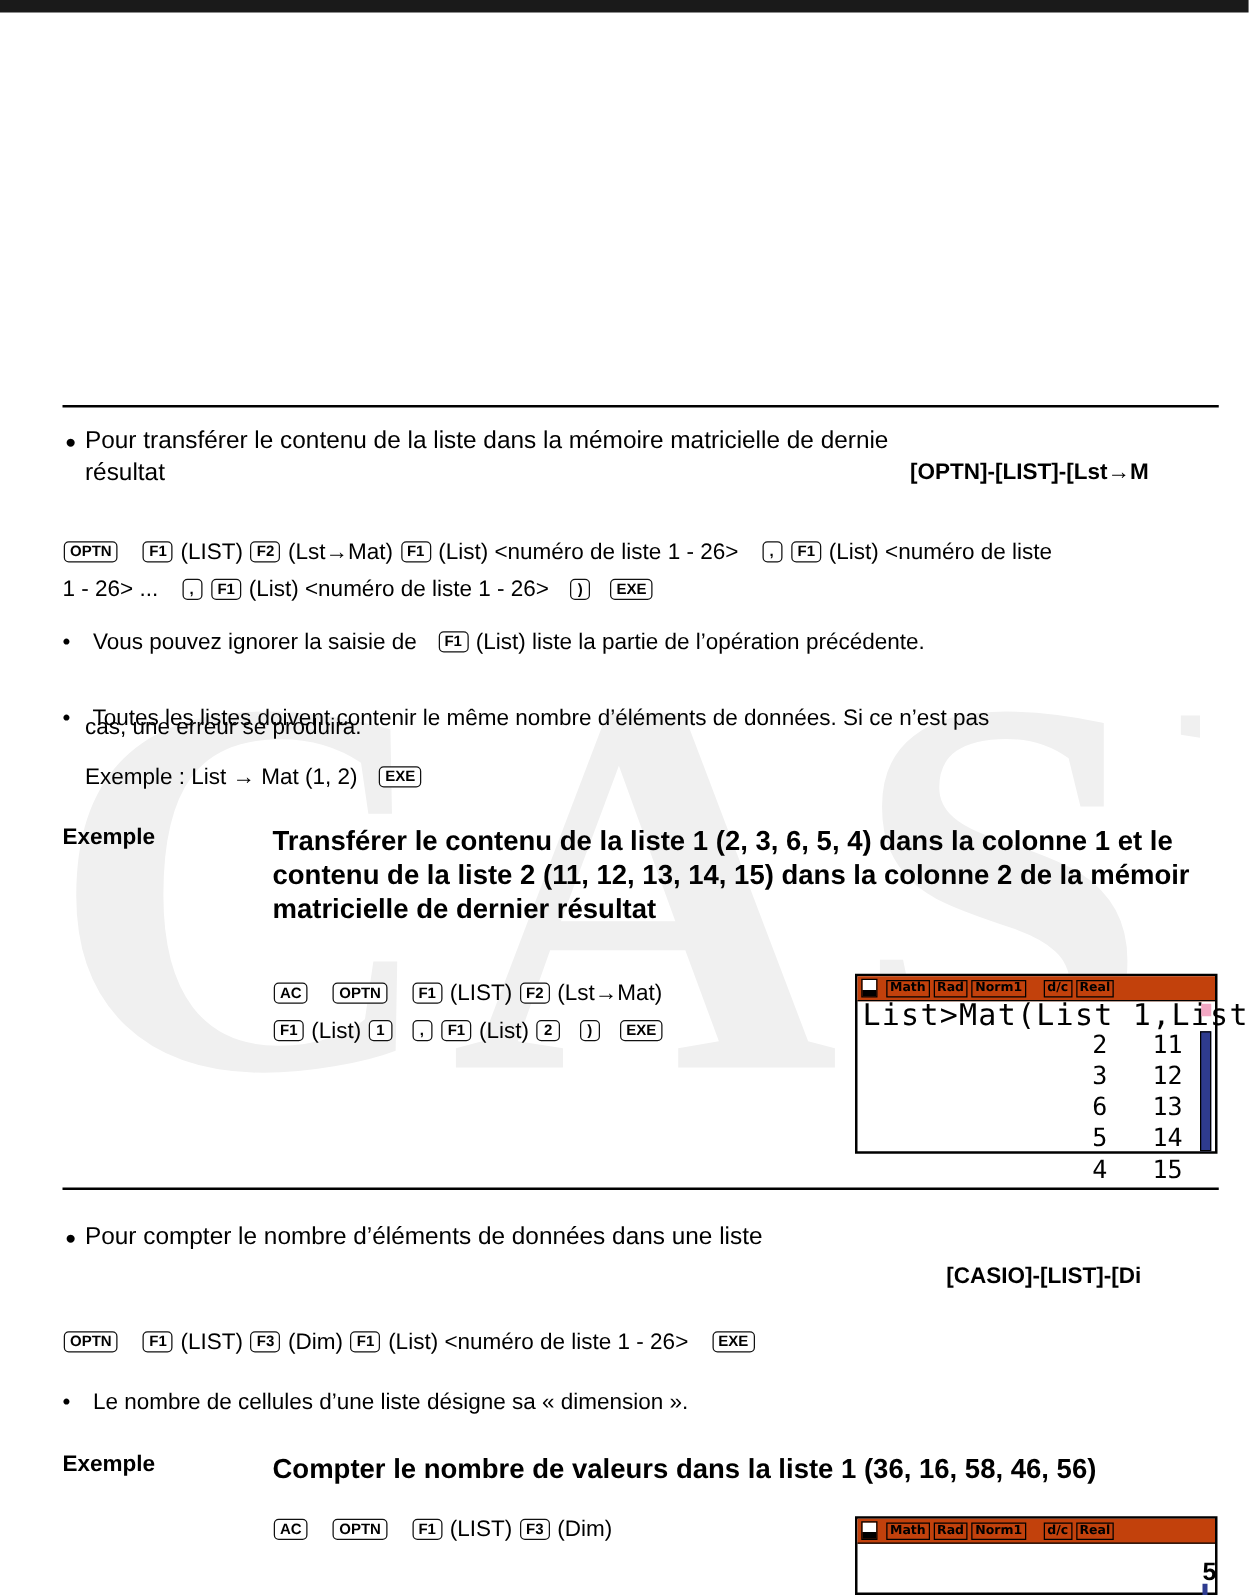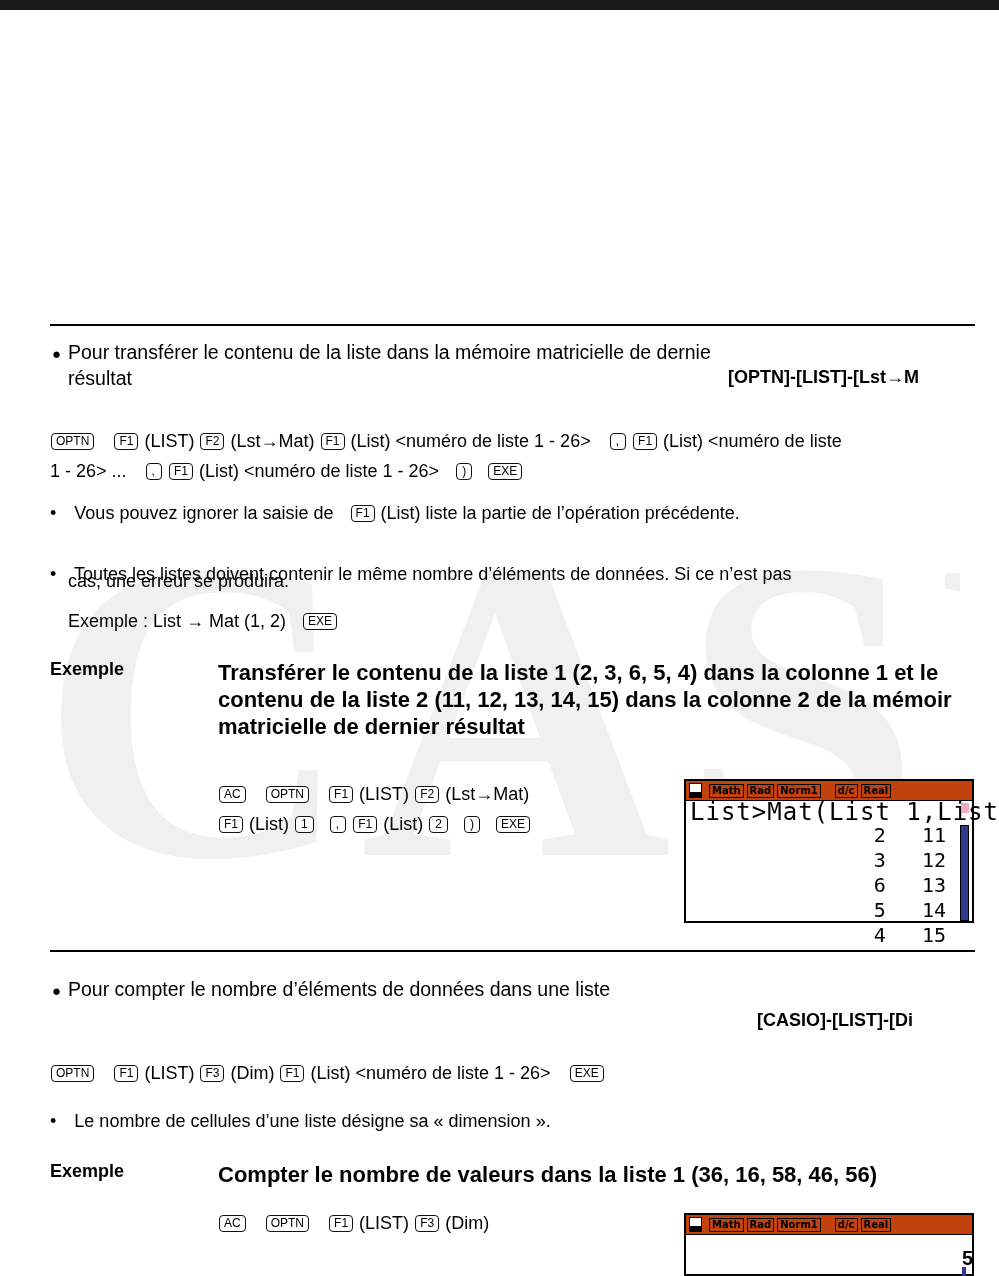--- a/index.html
+++ b/index.html
@@ -90,21 +90,21 @@
     white-space: nowrap;
   }
 
   
   .k {
     display: inline-block;
     border: 1.5px solid #111;
     border-radius: 4px;
     padding: 0 4px;
     font-size: 12px;
-    font-weight: normal;
+    font-weight: bold;
     line-height: 15px;
     vertical-align: 2px;
     font-family: "Liberation Sans", sans-serif;
     background: #fff;
     margin: 0 1px;
   }
   .k.wide { padding: 0 5px; }
   .k.comma { padding: 0 6px 0 5px; }
 
   

